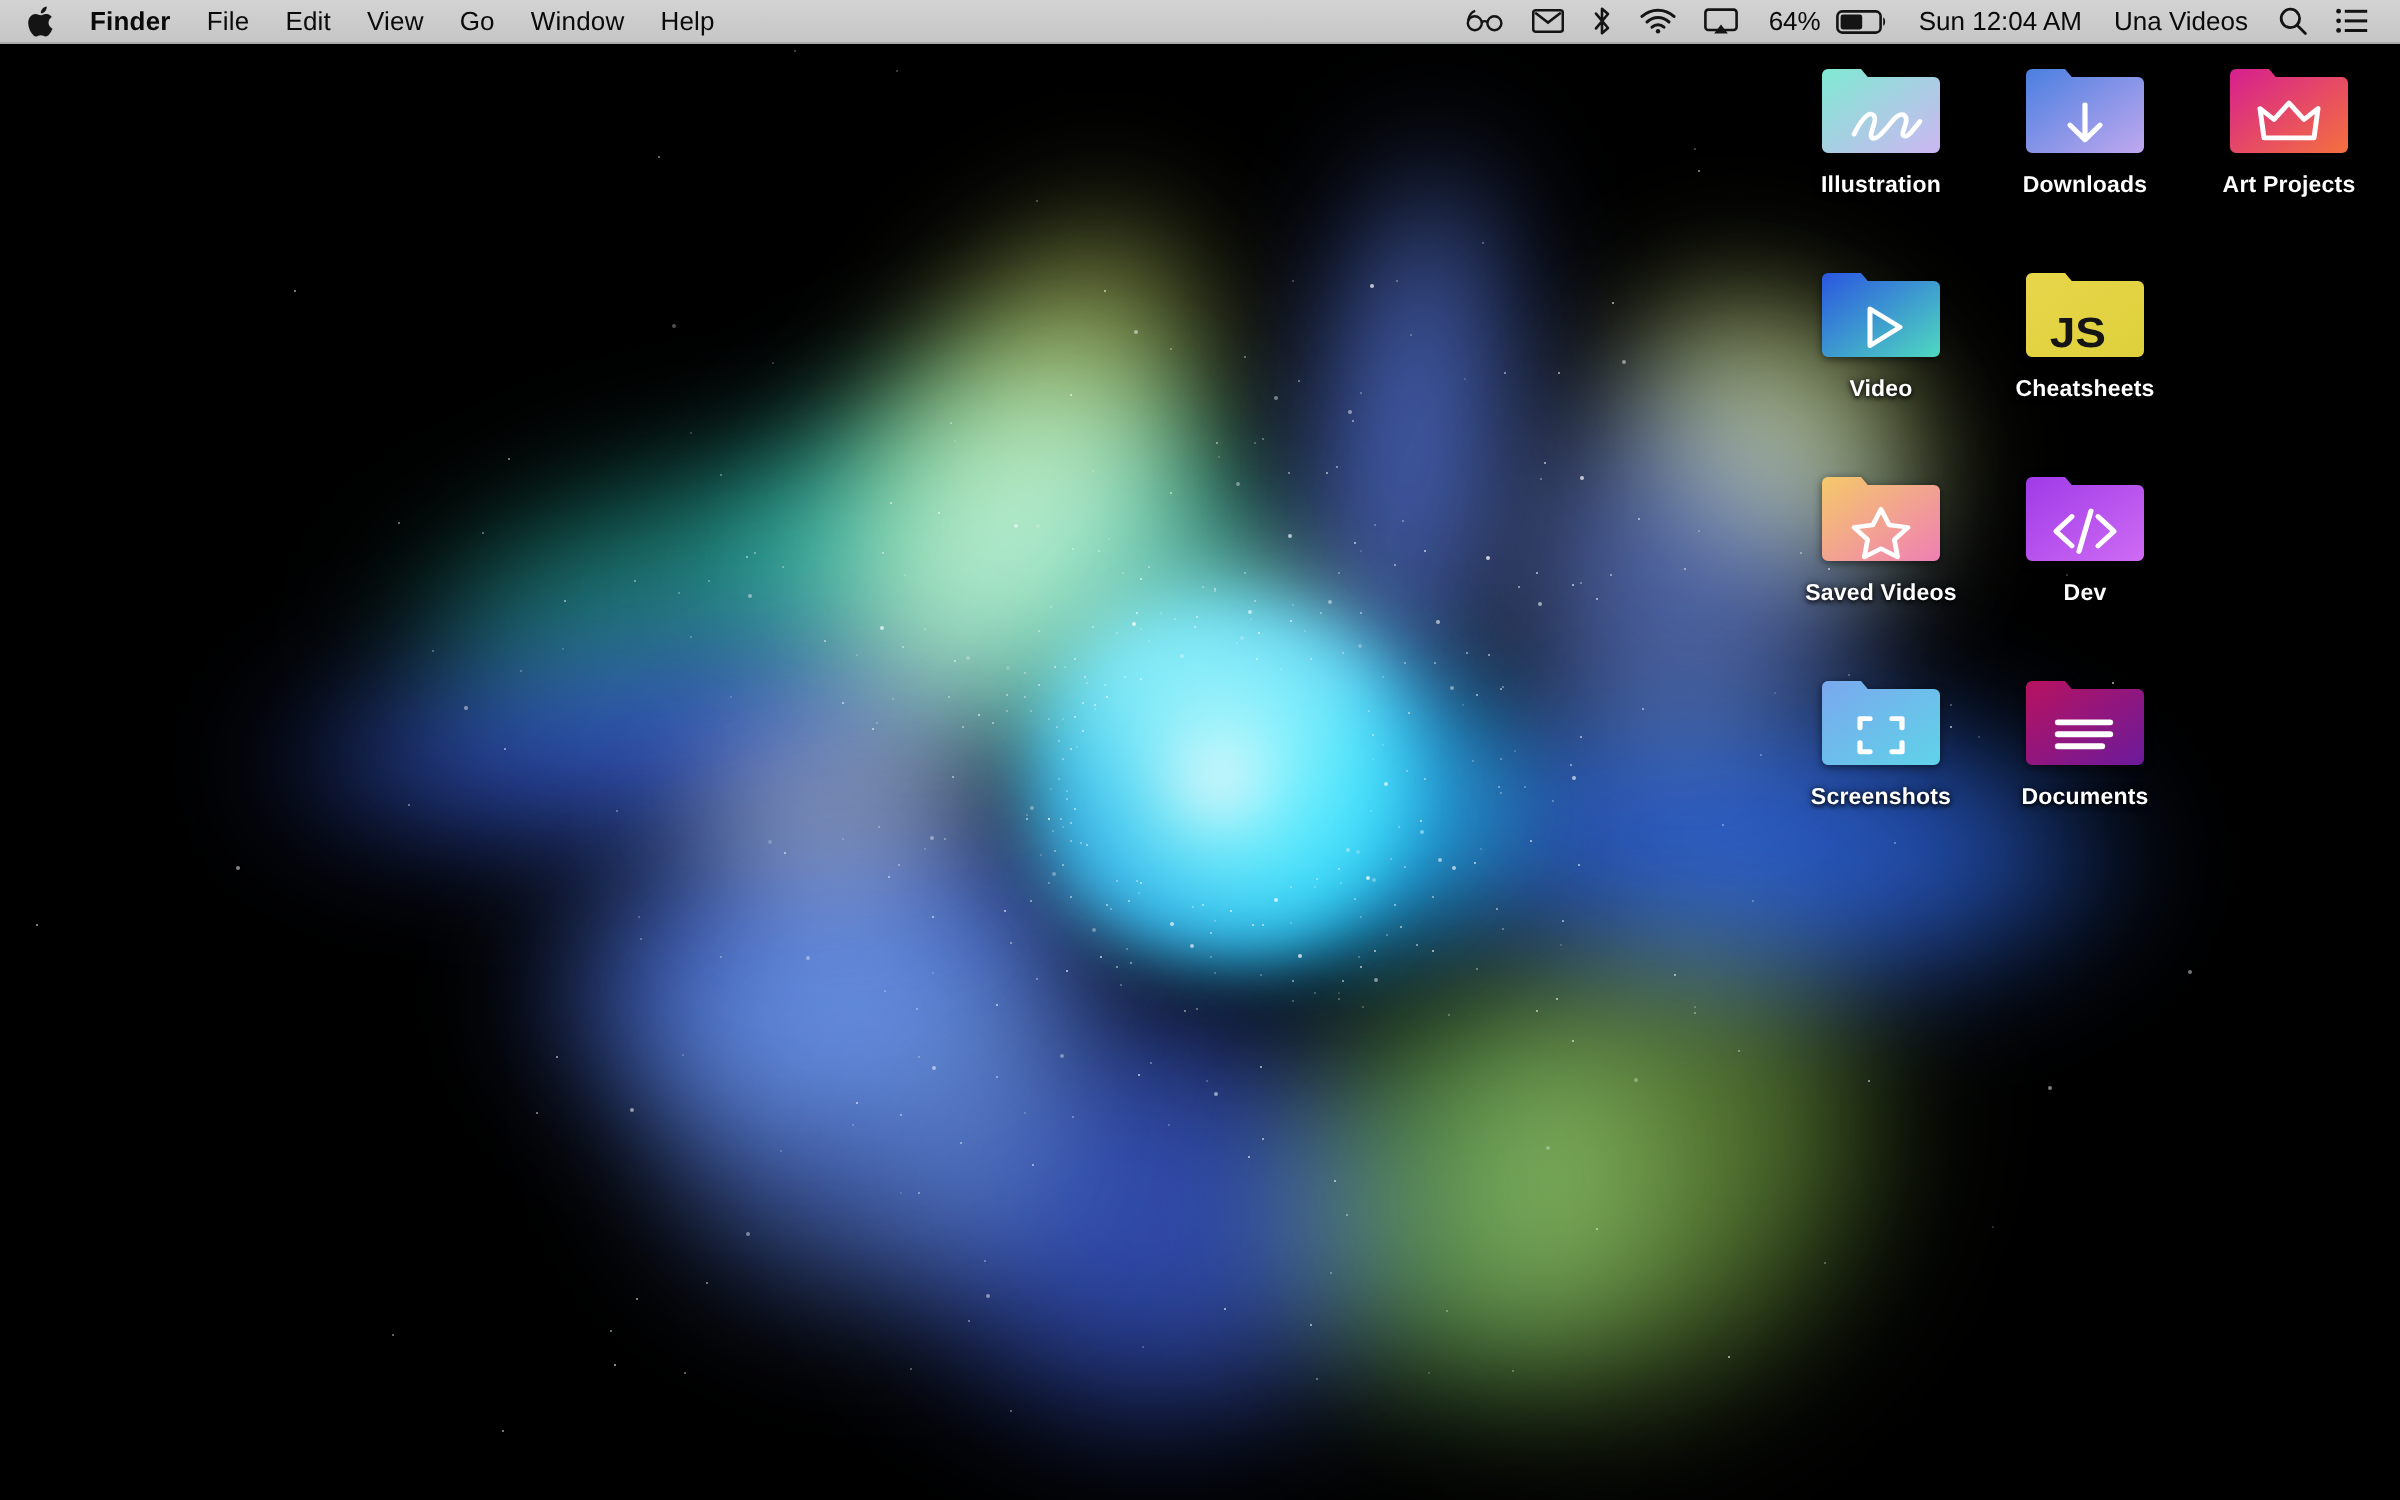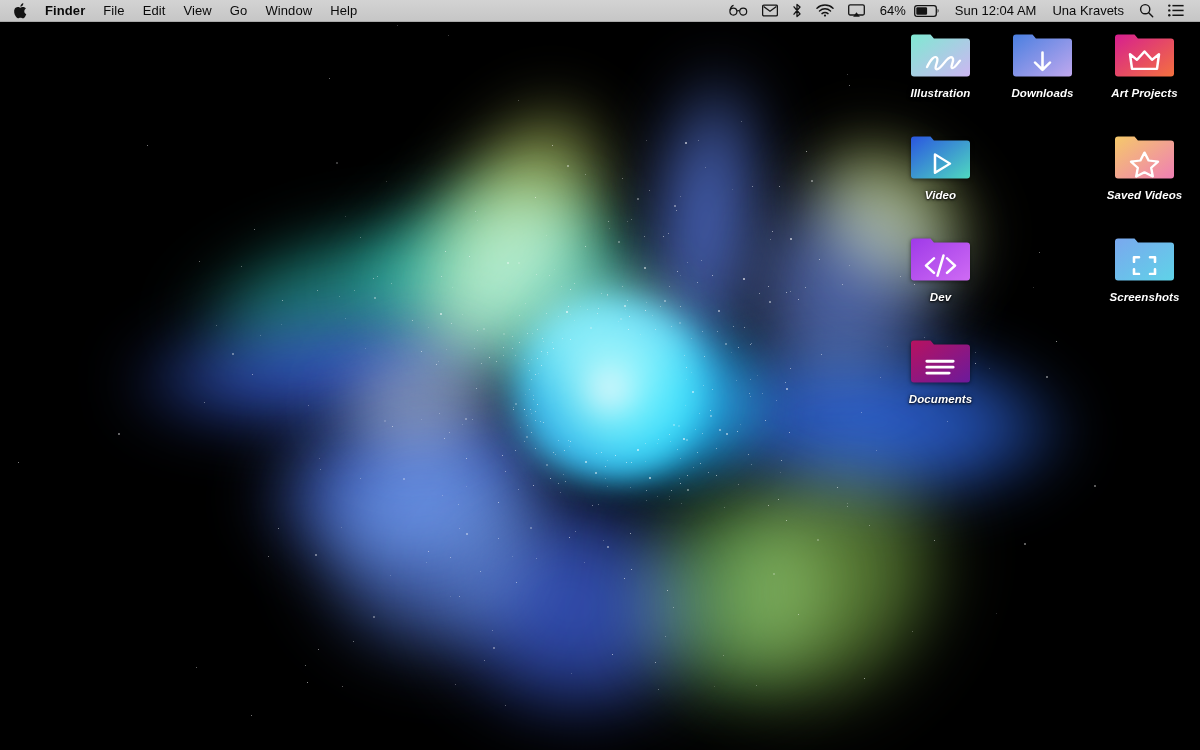--- a/index.html
+++ b/index.html
@@ -32,21 +32,21 @@
   }
   .menu-item.bold{ font-weight:bold; padding:0 9px 0 7px; }
   .apple-logo{ padding:0 11px 0 4px; height:100%; display:flex; align-items:center; }
   .status-item{ padding:0 7px; height:100%; display:flex; align-items:center; white-space:nowrap; }
   .status-text{ font-size:13px; padding:0 8px; }
   svg{ display:block; }
 
   
   #icon-grid{
     position:absolute; top:28px; left:890px; width:310px; z-index:20;
-    display:grid; grid-template-columns:repeat(3,101px); gap:30px 1px;font-style:italic;
+    display:grid; grid-template-columns:repeat(3,101px); gap:30px 1px;
   }
   .icon-cell{
     width:101px; display:flex; flex-direction:column; align-items:center;
     cursor:default;
   }
   .icon-cell.empty{ visibility:hidden; }
   .folder{
     width:63px; height:52px; position:relative; margin-bottom:7px;
     filter:drop-shadow(0 1px 2px rgba(0,0,0,.55));
   }
@@ -553,21 +553,21 @@
     <div class="status-item" style="padding-left:0;">
       <svg width="26" height="12" viewBox="0 0 26 12">
         <rect x="0.7" y="0.7" width="21.6" height="10.6" rx="2.4" fill="none" stroke="#141414" stroke-width="1.3"></rect>
         <rect id="batt-fill" x="2.3" y="2.3" width="10.8" height="7.4" rx="1.2" fill="#141414"></rect>
         <path d="M23.6 3.7c1.3.5 1.3 3.6 0 4.2z" fill="#141414"></path>
       </svg>
     </div>
 
     <div class="status-text">Sun 12:04 AM</div>
 
-    <div class="status-text">Una Kravets</div>
+    <div class="status-text">Una Videos</div>
 
     <div class="status-item">
       <svg width="15" height="15" viewBox="0 0 15 15">
         <circle cx="6.2" cy="6.2" r="4.6" fill="none" stroke="#141414" stroke-width="1.4"></circle>
         <path d="M9.7 9.7l4 4" stroke="#141414" stroke-width="1.4" stroke-linecap="round"></path>
       </svg>
     </div>
 
     <div class="status-item">
       <svg width="16" height="13" viewBox="0 0 16 13">
@@ -644,20 +644,37 @@
             </linearGradient>
           </defs>
           <path d="M2 9.5a3 3 0 0 1 3-3h16.5l3.4 4H58a3 3 0 0 1 3 3v32a3 3 0 0 1-3 3H5a3 3 0 0 1-3-3z" fill="url(#gvideo)"></path>
           <g transform="translate(0,6) scale(1,0.92)">
             <path d="M26 20l15 10-15 10z" fill="none" stroke="#fff" stroke-width="2.5" stroke-linejoin="round"></path>
           </g>
         </svg>
       </div>
       <div class="icon-label">Video</div>
     </div>
+    <div class="icon-cell">
+      <div class="folder">
+        <svg viewBox="0 0 63 52">
+          <defs>
+            <linearGradient id="gcheatsheets" x1="0" y1="0" x2="1" y2="1">
+              <stop offset="0" stop-color="#e8d64a"></stop>
+              <stop offset="1" stop-color="#ded03c"></stop>
+            </linearGradient>
+          </defs>
+          <path d="M2 9.5a3 3 0 0 1 3-3h16.5l3.4 4H58a3 3 0 0 1 3 3v32a3 3 0 0 1-3 3H5a3 3 0 0 1-3-3z" fill="url(#gcheatsheets)"></path>
+          <g transform="translate(0,6) scale(1,0.92)">
+            <text x="42" y="41" font-family="Liberation Sans, sans-serif" font-size="23" font-weight="bold" fill="#141414" text-anchor="end">JS</text>
+          </g>
+        </svg>
+      </div>
+      <div class="icon-label">Cheatsheets</div>
+    </div>
     <div class="icon-cell empty"></div>
     <div class="icon-cell">
       <div class="folder">
         <svg viewBox="0 0 63 52">
           <defs>
             <linearGradient id="gsaved-videos" x1="0" y1="0" x2="1" y2="1">
               <stop offset="0" stop-color="#f5c96a"></stop>
               <stop offset="1" stop-color="#ef7fb4"></stop>
             </linearGradient>
           </defs>

